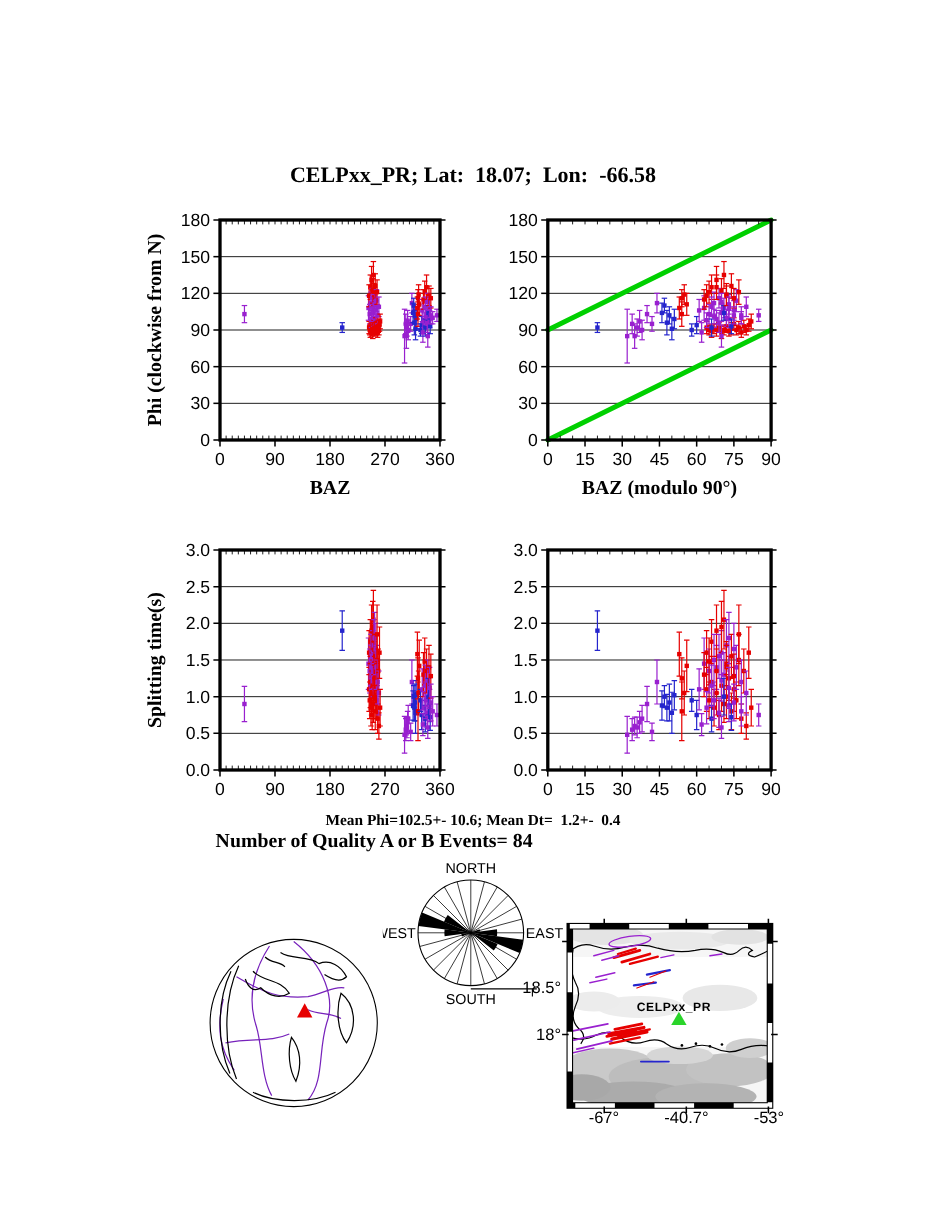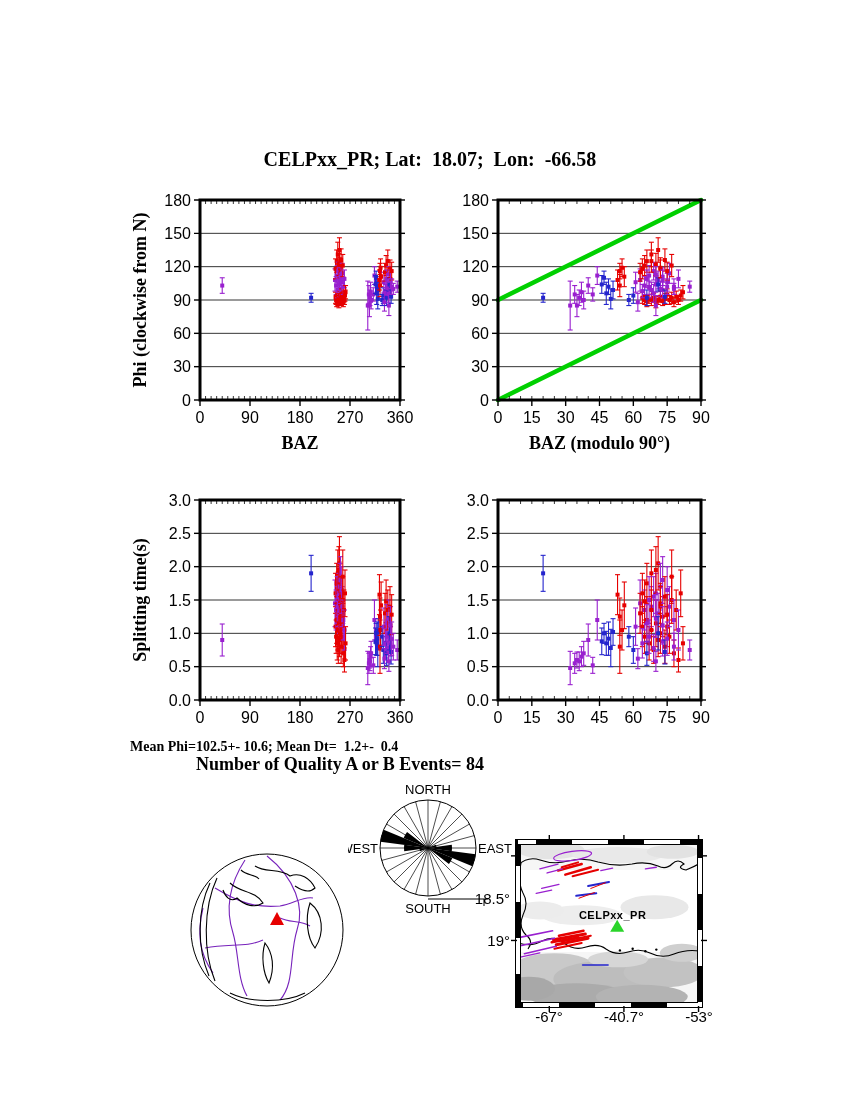--- a/index.html
+++ b/index.html
@@ -2,21 +2,21 @@
 <html><head>
 <meta charset="utf-8">
 <style>
   html,body{margin:0;padding:0;background:#fff;}
   .page{position:relative;width:850px;height:1080px;background:#ffffff;overflow:hidden;
         font-family:"Liberation Sans",sans-serif;color:#000;border-radius:8px;}
   .pre{white-space:pre;}
   .title{position:absolute;left:130px;top:148px;width:600px;text-align:center;
          font-family:"Liberation Serif",serif;font-weight:bold;font-size:20px;}
   .plotbox{position:absolute;}
-  .meanline1{position:absolute;left:130px;top:739px;width:600px;text-align:left;
+  .meanline1{position:absolute;left:130px;top:739px;width:600px;text-align:center;
              font-family:"Liberation Serif",serif;font-weight:bold;font-size:14px;}
   .meanline2{position:absolute;left:196px;top:754px;
              font-family:"Liberation Serif",serif;font-weight:bold;font-size:18px;}
   .coordlabel{position:absolute;font-size:15px;text-align:center;width:60px;}
   .latlabel{position:absolute;font-size:15px;text-align:right;width:62px;left:448px;}
   svg text{font-family:"Liberation Sans",sans-serif;}
   text.ticklab{font-size:16px;}
   text.axistitle{font-family:"Liberation Serif",serif;font-weight:bold;font-size:18px;}
   text.compass{font-size:13px;}
   text.stationlab{font-size:11px;font-weight:bold;letter-spacing:0.5px;}
@@ -2533,21 +2533,21 @@
       <line x1="71" y1="20.855" x2="77" y2="20.855" stroke="#000" stroke-width="1.4"></line>
       <line x1="261" y1="20.855" x2="267" y2="20.855" stroke="#000" stroke-width="1.4"></line>
       <line x1="71" y1="105.452" x2="77" y2="105.452" stroke="#000" stroke-width="1.4"></line>
       <line x1="261" y1="105.452" x2="267" y2="105.452" stroke="#000" stroke-width="1.4"></line>
     </svg>
 
   <div class="coordlabel" style="left:519px;top:1008px;text-align:center;">-67°</div>
   <div class="coordlabel" style="left:594px;top:1008px;">-40.7°</div>
   <div class="coordlabel" style="left:669px;top:1008px;">-53°</div>
   <div class="latlabel" style="top:890px;">18.5°</div>
-  <div class="latlabel" style="top:932px;">19°</div>
+  <div class="latlabel" style="top:932px;">18°</div>
 
   <svg id="rose" width="170" height="160" style="position:absolute;left:348px;top:762px;">
     <g id="rose-petals">
         <path d="M80,86 L103.79467667297145,82.86737138671876 A24,24 0 0 1 103.79467667297145,89.13262861328123 Z" fill="#000"></path>
         <path d="M80,86 L127.5893533459429,92.26525722656247 A48,48 0 0 1 124.34621756054176,104.3688047535243 Z" fill="#000"></path>
         <path d="M80,86 L104.39041965829797,96.10284261443837 A26.400000000000002,26.400000000000002 0 0 1 100.94452818368862,102.07130172583022 Z" fill="#000"></path>
         <path d="M80,86 L87.98231916089752,82.69361514436562 A8.64,8.64 0 0 1 88.56608360226973,84.87225369921876 Z" fill="#000"></path>
         <path d="M80,86 L56.20532332702855,89.13262861328124 A24,24 0 0 1 56.20532332702855,82.86737138671874 Z" fill="#000"></path>
         <path d="M80,86 L32.4106466540571,79.7347427734375 A48,48 0 0 1 35.65378243945824,67.63119524647568 Z" fill="#000"></path>
         <path d="M80,86 L55.60958034170203,75.89715738556163 A26.400000000000002,26.400000000000002 0 0 1 59.05547181631139,69.92869827416978 Z" fill="#000"></path>

